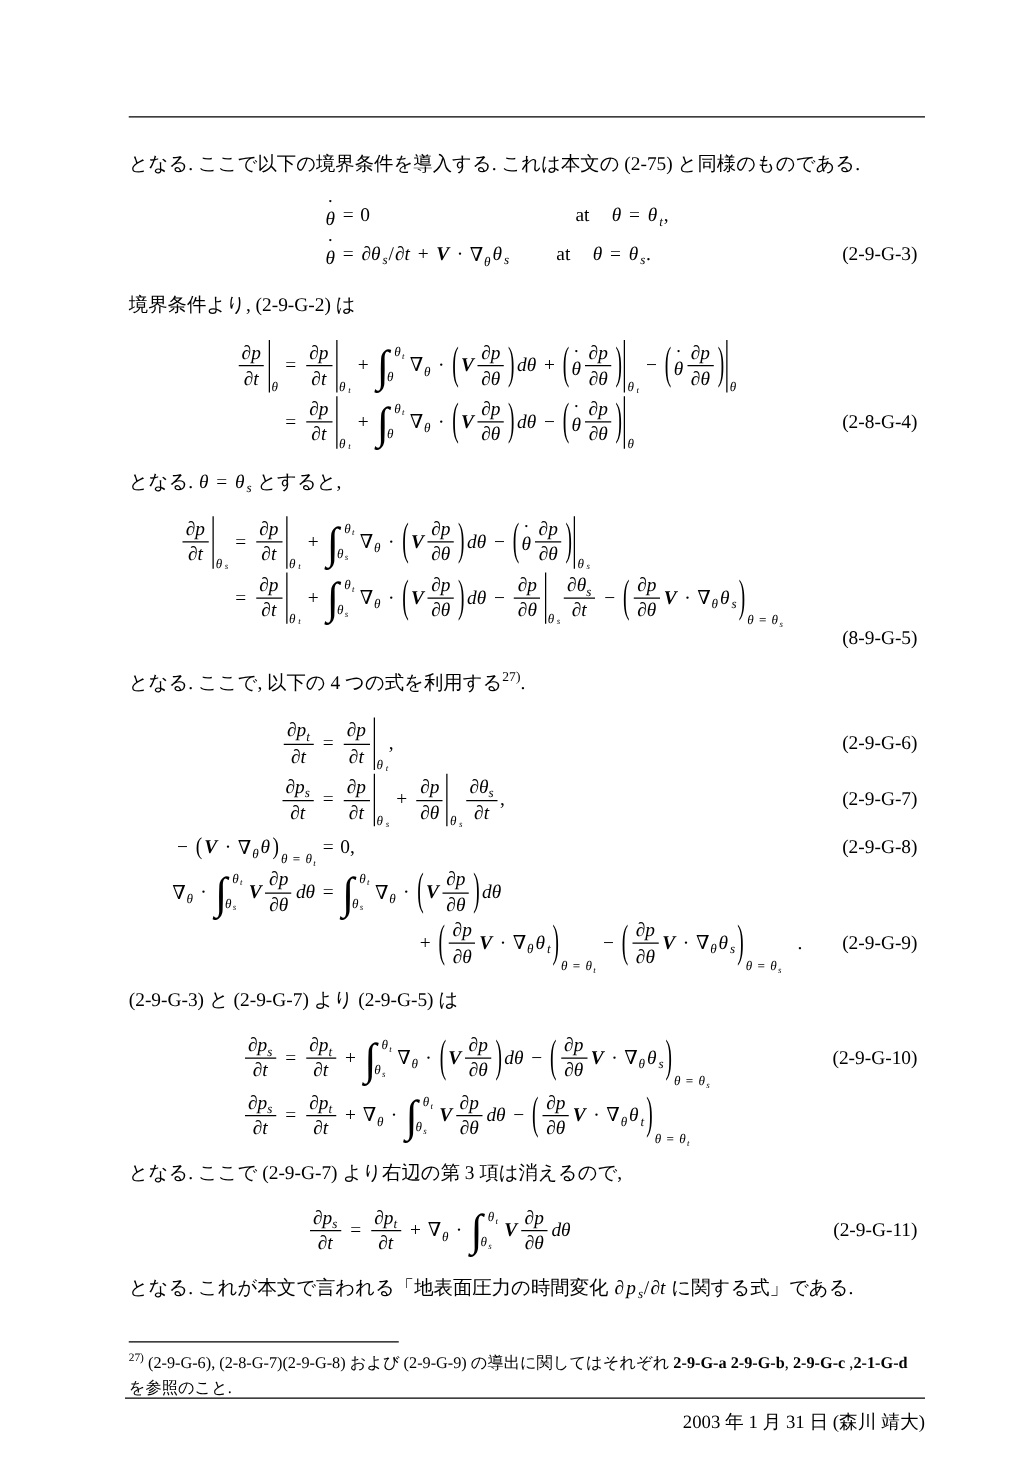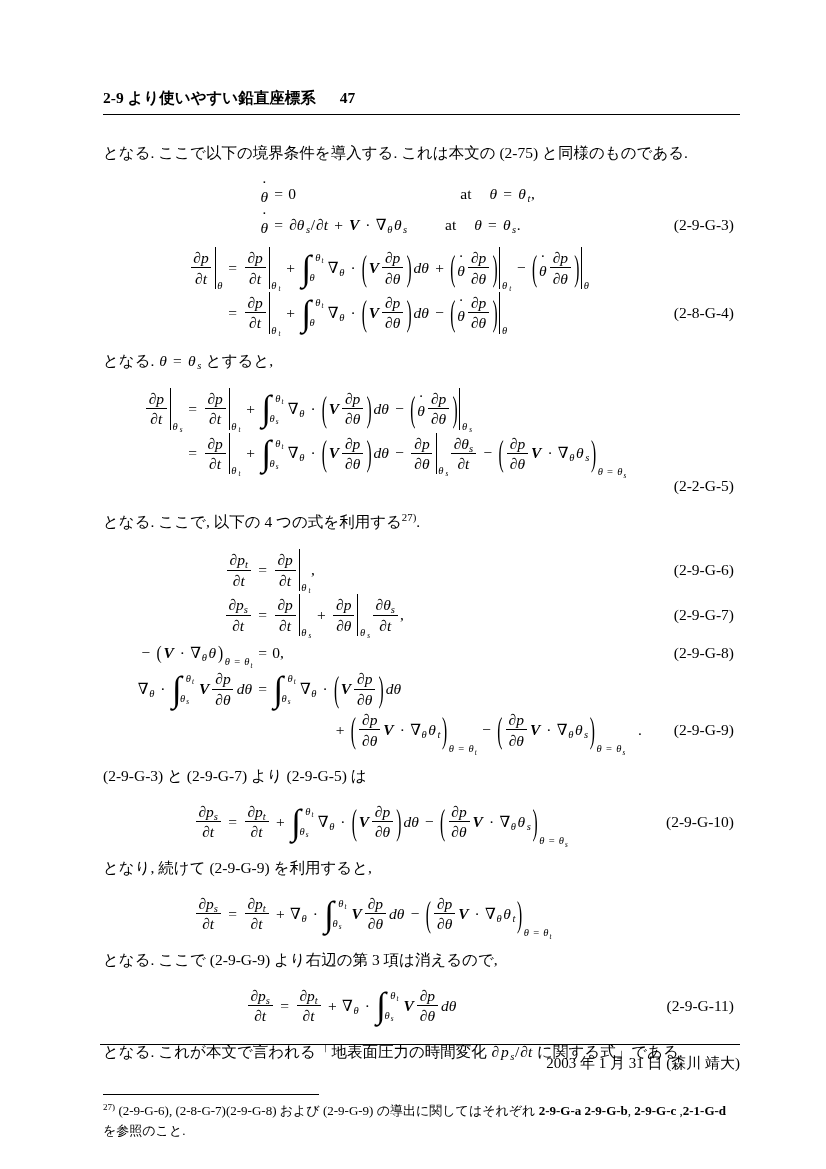--- a/index.html
+++ b/index.html
@@ -68,34 +68,31 @@
 
   .jp{font-style:normal;}
   .jbold{font-style:normal;font-weight:bold;margin-top:29px;}
 
   
   .fnblock{margin-top:30px;}
   .fnrule{width:216px;border-top:1.4px solid #000;}
   .fntext{font-size:13px;line-height:1.55;margin:6px 0 0 0;}
 
   
-  .footer{position:absolute;left:100px;right:86px;top:1044px;}
+  .footer{position:absolute;left:100px;right:86px;top:1118px;}
   .frule{border-top:1px solid #000;}
   .fdate{text-align:right;padding-top:9px;font-size:15px;}
 </style>
 </head>
 <body>
 
 <div class="page">
   <div class="content">
 
     <div class="header">
-      <span>
-        <span>2-9 より使いやすい鉛直座標系</span><span class="pgnum">47</span>
-      </span>
     </div>
     <div class="hrule"></div>
 
     <p class="para"><span class="jp">となる. ここで以下の境界条件を導入する. これは本文の (2-75) と同様のものである.</span></p>
     <div class="eqblock g3">
         <div class="eqrow">
           <span class="lcell">
             <span class="mdot">
               <span class="dacc">˙</span>
               <span class="mi">θ</span>
@@ -160,20 +157,21 @@
               <span class="msub">
                 <span class="mi">s</span>
               </span>
             </span>
             <span class="mr">.</span>
           </span>
           <span class="eqtag">(2-9-G-3)</span>
         </div>
       </div>
 
+    <p class="para"><span class="jp">境界条件より, (2-9-G-2) は</span></p>
     <div class="eqblock g4">
         <div class="eqrow">
           <span class="lcell">
             <span class="mfrac">
               <span class="mnum"><span class="mi">∂p</span></span>
               <span class="mden"><span class="mi">∂t</span></span>
             </span>
             <span class="meval">
               <span class="mbar"></span>
               <span class="msub">
@@ -577,21 +575,21 @@
                     <span class="mi">s</span>
                   </span>
                 </span>
               </span>
             </span>
           </span>
         </div>
         <div class="eqrow tagrow">
           <span class="lcell"></span>
           <span class="rcell"></span>
-          <span class="eqtag">(2-2-G-5)</span>
+          <span class="eqtag">(8-9-G-5)</span>
         </div>
       </div>
 
     <p class="para"><span class="jp">となる. ここで, 以下の 4 つの式を利用する</span><span class="msup">27)</span><span class="jp">.</span></p>
     <div class="eqblock g6">
         <div class="eqrow">
           <span class="lcell">
             <span class="mfrac">
               <span class="mnum"><span class="mi">∂</span><span class="mw">
                   <span class="mi">p</span>
@@ -965,21 +963,20 @@
                     <span class="mi">s</span>
                   </span>
                 </span>
               </span>
             </span>
           </span>
           <span class="eqtag">(2-9-G-10)</span>
         </div>
       </div>
 
-    <p class="para"><span class="jp">となり, 続けて (2-9-G-9) を利用すると,</span></p>
     <div class="eqblock g10">
         <div class="eqrow">
           <span class="lcell">
             <span class="mfrac">
               <span class="mnum"><span class="mi">∂</span><span class="mw">
                   <span class="mi">p</span>
                   <span class="msub">
                     <span class="mi">s</span>
                   </span>
                 </span></span>
@@ -1060,21 +1057,21 @@
                   <span class="msub">
                     <span class="mi">t</span>
                   </span>
                 </span>
               </span>
             </span>
           </span>
         </div>
       </div>
 
-    <p class="para"><span class="jp">となる. ここで (2-9-G-9) より右辺の第 3 項は消えるので,</span></p>
+    <p class="para"><span class="jp">となる. ここで (2-9-G-7) より右辺の第 3 項は消えるので,</span></p>
     <div class="eqblock g11">
         <div class="eqrow">
           <span class="lcell">
             <span class="mfrac">
               <span class="mnum"><span class="mi">∂</span><span class="mw">
                   <span class="mi">p</span>
                   <span class="msub">
                     <span class="mi">s</span>
                   </span>
                 </span></span>

